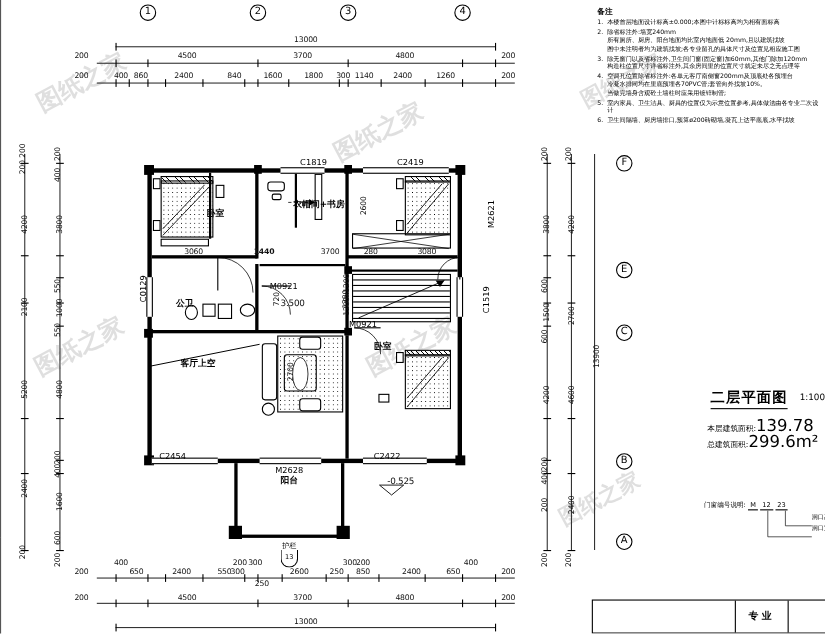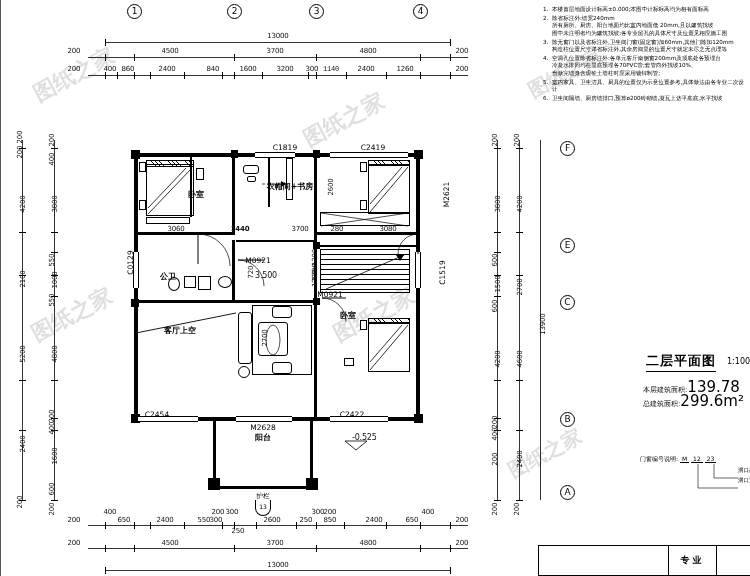--- a/index.html
+++ b/index.html
@@ -120,20 +120,21 @@
 <div id="sheet">
 
   <div class="wm" style="left:30px;  top:60px;">图纸之家</div>
   <div class="wm" style="left:300px; top:105px;">图纸之家</div>
   <div class="wm" style="left:28px;  top:300px;">图纸之家</div>
   <div class="wm" style="left:330px; top:300px;">图纸之家</div>
   <div class="wm" style="left:505px; top:440px; font-size:20px;">图纸之家</div>
   <div class="wm" style="left:525px; top:60px; font-size:20px;">图纸之家</div>
 
   <div id="notes">
+    <div class="ntitle">备注</div>
 
     <div class="nrow">
         <div class="nnum">1.</div>
       <div class="ntext">
           <div>本楼首层地面设计标高±0.000;本图中计标标高均为相有面标高</div>
         </div>
       </div>
 
     <div class="nrow">
         <div class="nnum">2.</div>
@@ -202,23 +203,23 @@
   <div class="tick" style="left:420px; top:54px;"></div>
   <div class="tick" style="left:450px; top:54px;"></div>
 
   <div class="dimln" style="left:88px; top:75px; width:380px;"></div>
   <div class="dim c" style="left:74px;  top:65px;">200</div>
   <div class="dim c" style="left:110px; top:65px;">400</div>
   <div class="dim c" style="left:128px; top:65px;">860</div>
   <div class="dim c" style="left:167px; top:65px;">2400</div>
   <div class="dim c" style="left:213px; top:65px;">840</div>
   <div class="dim c" style="left:248px; top:65px;">1600</div>
-  <div class="dim c" style="left:285px; top:65px;">3200</div>
+  <div class="dim c" style="left:285px; top:65px;">1800</div>
   <div class="dim c" style="left:312px; top:65px;">300</div>
-  <div class="dim c" style="left:331px; top:65px;font-family:Liberation Mono, monospace;">1140</div>
+  <div class="dim c" style="left:331px; top:65px;">1140</div>
   <div class="dim c" style="left:366px; top:65px;">2400</div>
   <div class="dim c" style="left:405px; top:65px;">1260</div>
   <div class="dim c" style="left:462px; top:65px;">200</div>
   <div class="tick" style="left:105px; top:72px;"></div>
     <div class="tick" style="left:117px; top:72px;"></div>
   <div class="tick" style="left:134px; top:72px;"></div>
     <div class="tick" style="left:150px; top:72px;"></div>
   <div class="tick" style="left:184px; top:72px;"></div>
     <div class="tick" style="left:222px; top:72px;"></div>
   <div class="tick" style="left:234px; top:72px;"></div>

